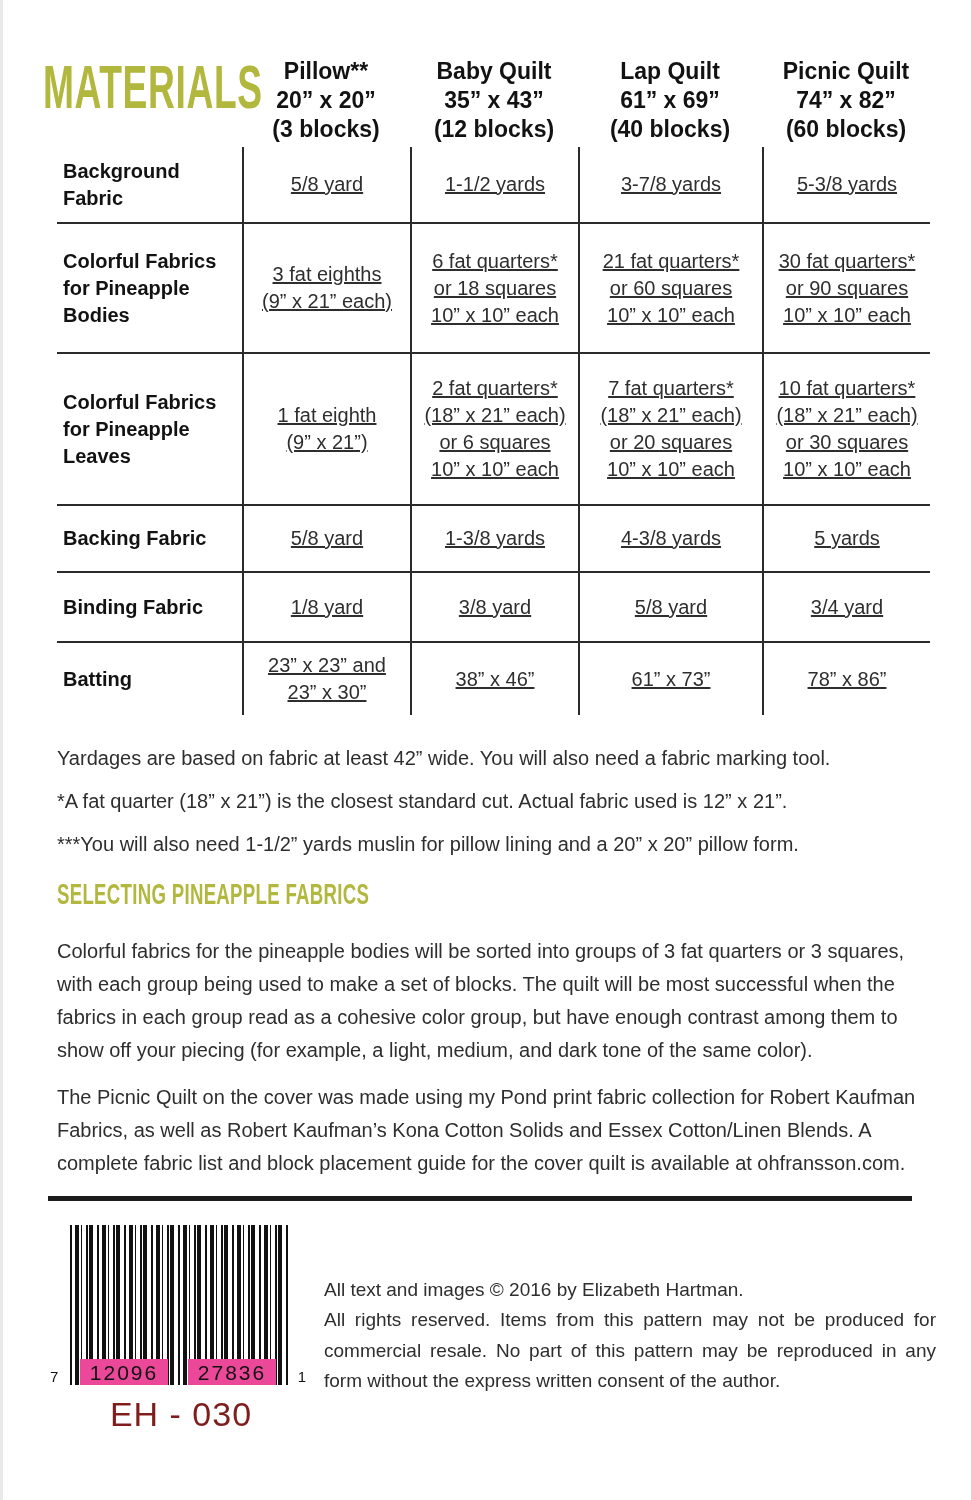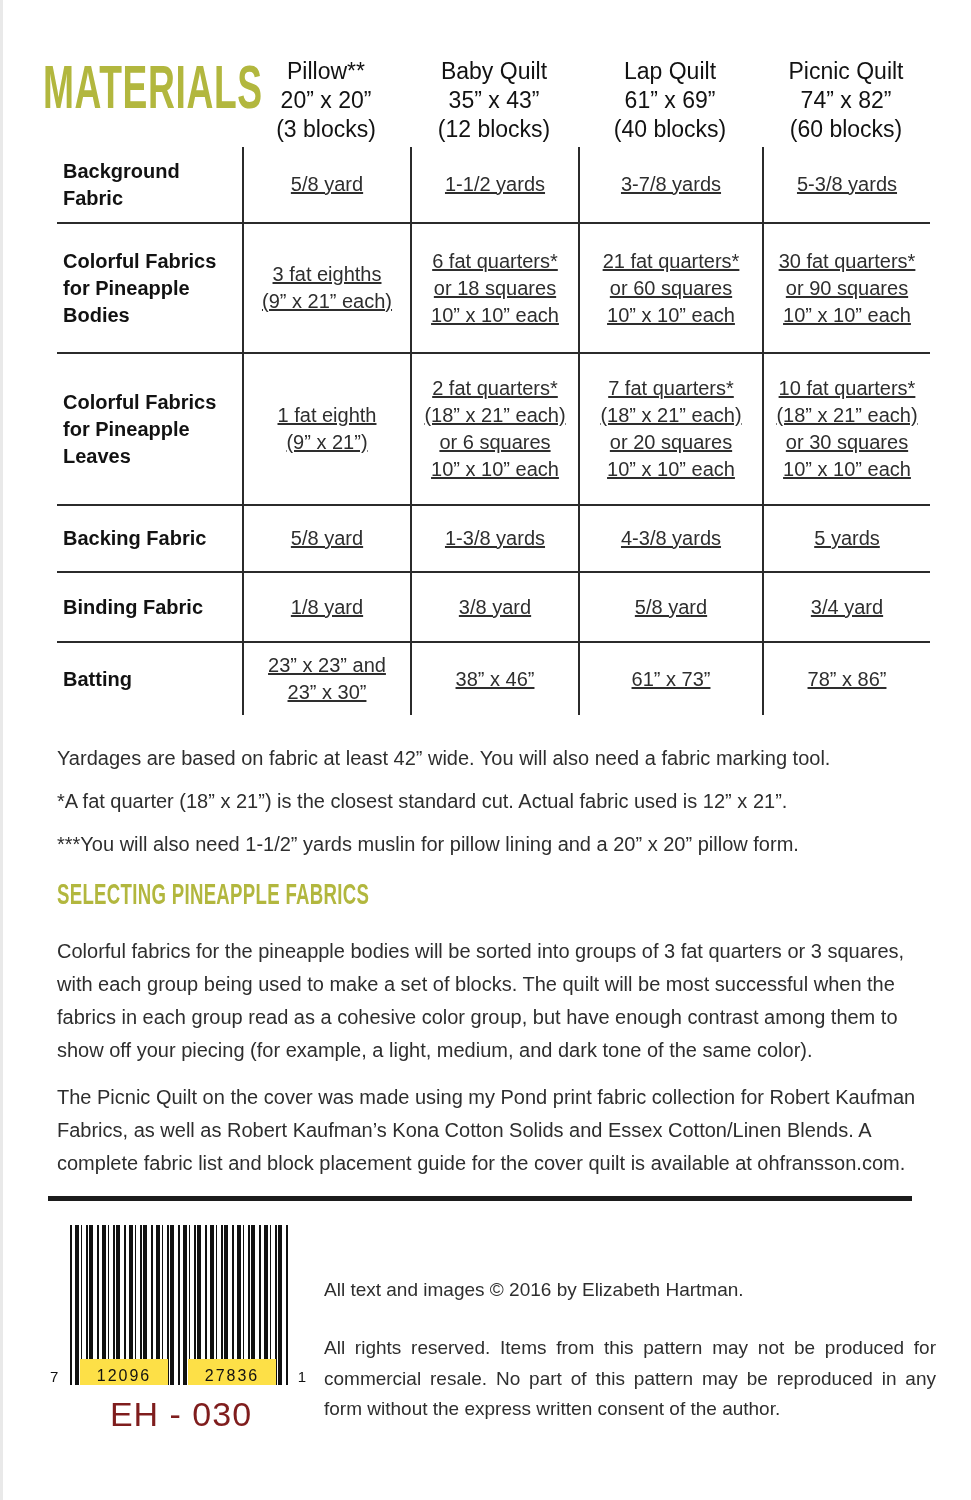--- a/index.html
+++ b/index.html
@@ -22,21 +22,21 @@
   .trow { display:contents; }
   .title-cell { display:flex; align-items:flex-start; min-height:92px; }
   .page-title {
     font-size:62px; font-weight:700; color:#b2b73e;
     transform:scaleX(0.60); transform-origin:left top;
     white-space:nowrap; letter-spacing:1px; line-height:0.9;
     margin-left:-14px; margin-top:4px;
   }
   .hcell {
     display:flex; flex-direction:column; align-items:center;
-    font-weight:400; font-size:23px; line-height:1.25; color:#121212;
+    font-weight:700; font-size:23px; line-height:1.25; color:#121212;
     text-align:center; padding-top:2px;
   }
   .lcell {
     display:flex; align-items:center;
     font-weight:700; font-size:20px; line-height:1.35; color:#121212;
     white-space:pre-line; padding-left:6px;
   }
   .vcell {
     display:flex; align-items:center; justify-content:center;
     font-size:20px; line-height:1.35; text-align:center;
@@ -74,38 +74,38 @@
   .footer-left { width:262px; padding-left:14px; flex:none; }
   .barcode { position:relative; width:238px; height:160px; }
   .bars {
     position:absolute; left:8px; right:10px; top:0; bottom:0;
     background:repeating-linear-gradient(90deg,
       #111 0 2px, #fff 2px 5px, #111 5px 9px, #fff 9px 11px,
       #111 11px 12px, #fff 12px 16px, #111 16px 18px, #fff 18px 19px,
       #111 19px 23px, #fff 23px 27px);
   }
   .num-box {
-    position:absolute; bottom:0; height:26px; background:#fde047;
+    position:absolute; bottom:0; height:26px; background:#ec4899;
     display:flex; align-items:flex-end; justify-content:center;
-    font-size:16px; color:#111; letter-spacing:2px;
+    font-size:21px; color:#111; letter-spacing:2px;
   }
   .num-box.left  { left:18px;  width:88px; }
   .num-box.right { left:126px; width:88px; }
   .digit-outer { position:absolute; bottom:0; font-size:15px; color:#111; }
   .digit-outer.left  { left:-12px; }
   .digit-outer.right { right:-6px; }
   .barcode-code {
     width:238px; text-align:center; margin-top:10px;
     font-size:34px; color:#7f1d1d; letter-spacing:1px;
   }
   .footer-right { width:612px; margin-left:14px; padding-top:6px; }
   .visit-text { font-size:22px; line-height:1.65; white-space:pre-line; color:#2e2e2e; }
   .copy-block { margin-top:44px; }
   .copy-line1 { font-size:19px; line-height:1.6; color:#2e2e2e; }
-  .copy-rest  { font-size:19px; line-height:1.6; color:#2e2e2e; text-align:justify;margin-top:28px; }
+  .copy-rest  { font-size:19px; line-height:1.6; color:#2e2e2e; text-align:justify; }
   .edge-artifact { position:absolute; left:0; top:0; width:3px; height:100%; background:#e9e9e9; }
 </style>
 </head>
 <body>
 
 <div class="edge-artifact"></div>
 
 <div class="page">
 
   <div class="mtable">

